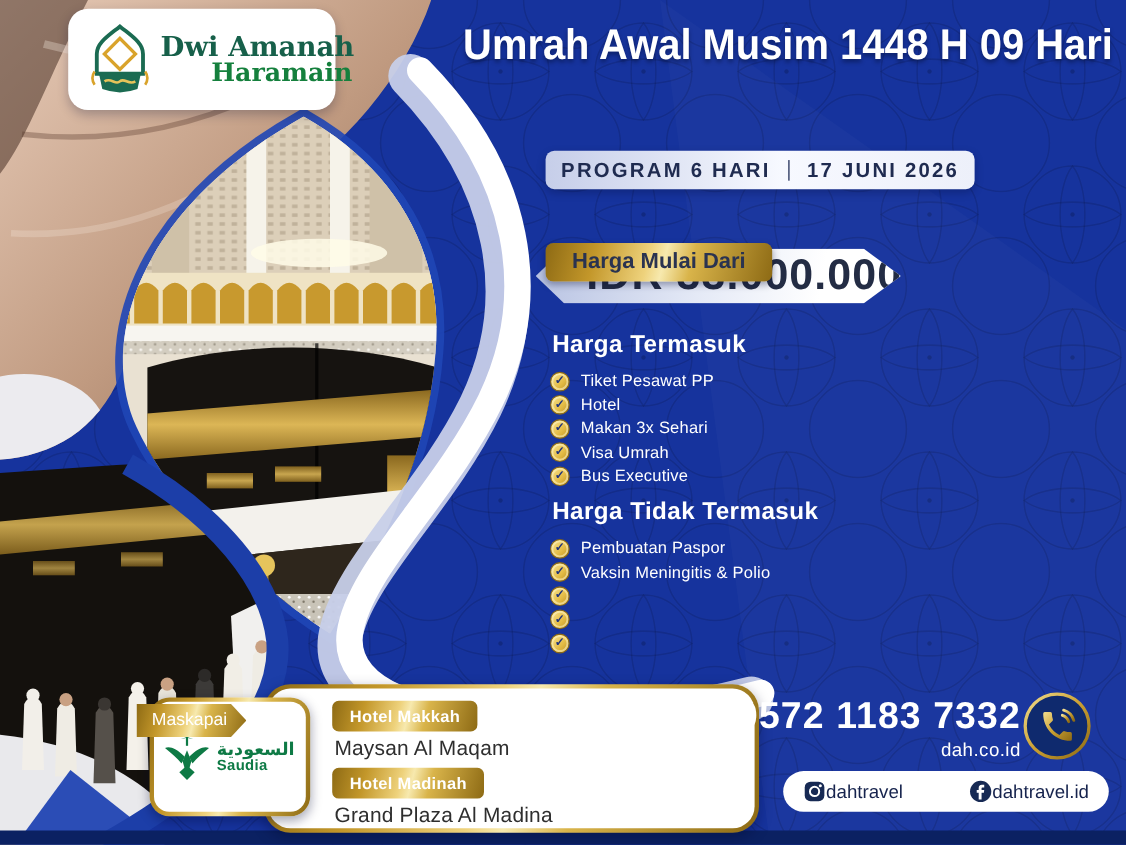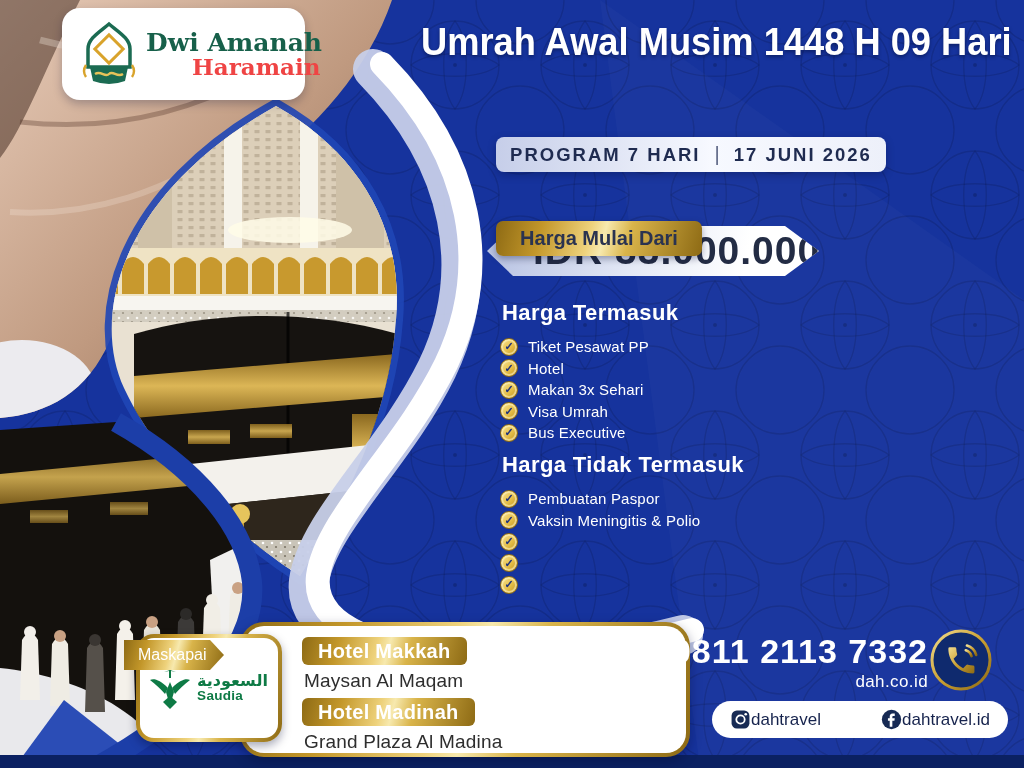--- a/index.html
+++ b/index.html
@@ -7,21 +7,21 @@
         font-family:"Liberation Sans",sans-serif;background:#16339d;}
   .bg-art{position:absolute;inset:0;z-index:0;}
 
   
   .logo-card{position:absolute;left:62px;top:8px;width:243px;height:92px;background:#fff;
              border-radius:18px;z-index:5;display:flex;align-items:center;padding:0 10px 0 18px;
              box-shadow:0 4px 10px rgba(0,10,50,.25);box-sizing:border-box;}
   .logo-mark{flex:0 0 58px;height:66px;}
   .logo-text{margin-left:8px;line-height:1.02;}
   .logo-l1{font-family:"DejaVu Serif",serif;font-weight:bold;font-size:25px;color:#17604a;white-space:nowrap;}
-  .logo-l2{font-family:"DejaVu Serif",serif;font-weight:bold;font-size:23px;color:#ef4444;margin-left:46px;}
+  .logo-l2{font-family:"DejaVu Serif",serif;font-weight:bold;font-size:23px;color:#15803d;margin-left:46px;}
 
   
   .title{position:absolute;left:400px;top:20px;width:600px;margin:0;text-align:center;
          font-size:39px;font-weight:800;color:#fff;letter-spacing:0;z-index:4;
          transform:scaleX(.93);transform-origin:center;text-shadow:0 2px 4px rgba(0,10,40,.45);white-space:nowrap;}
 
   
   .program-banner{position:absolute;left:496px;top:137px;width:390px;height:35px;z-index:4;
       background:linear-gradient(90deg,#c6cee9,#f7f9ff 55%,#edf0fa);border-radius:8px;
       display:flex;align-items:center;justify-content:center;gap:14px;
@@ -51,21 +51,21 @@
       display:flex;align-items:center;justify-content:center;
       color:#1d327e;font-size:11px;font-weight:bold;line-height:1;}
   .li-text{font-size:15px;letter-spacing:.2px;}
 
   
   .hotel-panel{position:absolute;left:240px;top:622px;width:450px;height:135px;z-index:5;
       border-radius:24px;padding:4px;box-sizing:border-box;box-shadow:0 4px 12px rgba(0,10,50,.35);}
   .hotel-inner{width:100%;height:100%;background:#fff;border-radius:20px;box-sizing:border-box;
       padding:9px 0 0 58px;}
   .hotel-badge{display:inline-flex;align-items:center;justify-content:center;height:28px;padding:0 16px;
-      border-radius:6px;color:#fff;font-size:20px;font-weight:600;letter-spacing:.3px;margin:2px 0;}
+      border-radius:6px;color:#fff;font-size:15px;font-weight:600;letter-spacing:.3px;margin:2px 0;}
   .hotel-name{font-size:19px;color:#2e2e2e;font-weight:500;margin:3px 0 4px 2px;letter-spacing:.2px;}
 
   
   .airline-card{position:absolute;left:136px;top:634px;width:146px;height:108px;z-index:6;
       border-radius:18px;padding:4px;box-sizing:border-box;box-shadow:0 4px 10px rgba(0,10,50,.35);}
   .airline-inner{width:100%;height:100%;background:#fff;border-radius:14px;display:flex;
       align-items:center;justify-content:center;gap:7px;}
   .saudia-text{text-align:left;line-height:1.05;}
   .saudia-ar{font-family:"DejaVu Sans",sans-serif;font-size:16px;font-weight:bold;color:#0e7a45;}
   .saudia-la{font-size:13.5px;font-weight:700;color:#0e7a45;letter-spacing:.3px;}
@@ -234,21 +234,21 @@
     </svg>
     <div class="logo-text">
       <div class="logo-l1">Dwi Amanah</div>
       <div class="logo-l2">Haramain</div>
     </div>
   </div>
 
   <h1 class="title">Umrah Awal Musim 1448 H 09 Hari</h1>
 
   <div class="program-banner">
-    <span>PROGRAM 7 HARI</span>
+    <span>PROGRAM 6 HARI</span>
     <span class="sep">|</span>
     <span>17 JUNI 2026</span>
   </div>
 
   <div class="price-label gold-grad">Harga Mulai Dari</div>
   <div class="price-ribbon">
     <span class="price-value">IDR 33.000.000</span>
   </div>
 
   <div class="section sec-includes">
@@ -329,21 +329,21 @@
       </svg>
       <div class="saudia-text">
         <div class="saudia-ar">السعودية</div>
         <div class="saudia-la">Saudia</div>
       </div>
     </div>
   </div>
   <div class="maskapai-ribbon gold-grad">Maskapai</div>
 
   <div class="phone-block">
-    <div class="phone-number">0811 2113 7332</div>
+    <div class="phone-number">0572 1183 7332</div>
     <div class="website">dah.co.id</div>
   </div>
   <svg class="phone-icon" viewBox="0 0 64 64">
     <defs>
       <linearGradient id="pg" x1="0" y1="0" x2="1" y2="1">
         <stop offset="0" stop-color="#f2dd8e"></stop>
           <stop offset="0.5" stop-color="#caa033"></stop>
           <stop offset="1" stop-color="#8d6a14"></stop>
       </linearGradient>
     </defs>

